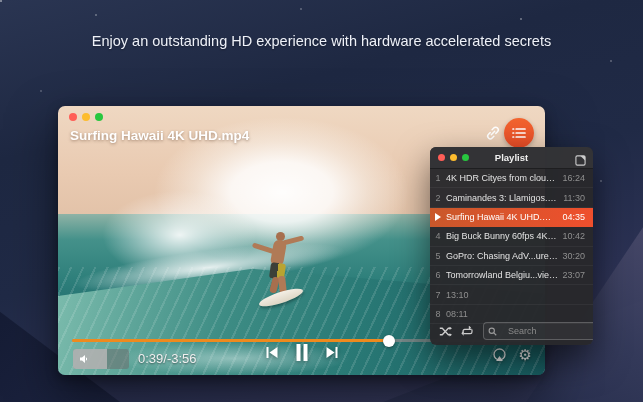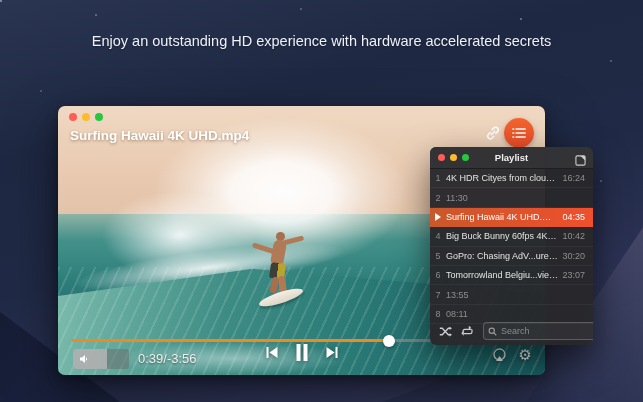--- a/index.html
+++ b/index.html
@@ -114,21 +114,21 @@
     border-top:4px solid transparent;border-bottom:4px solid transparent;}
   .pl-name{flex:1;color:#e3e3e3;white-space:nowrap;overflow:hidden;text-overflow:ellipsis;padding-right:4px;}
   .pl-time{flex:none;color:#8f8f8f;padding-right:8px;}
   .pl-row.playing{background:linear-gradient(90deg,#c9582b 0%,#ef4f2d 100%);border-bottom-color:transparent;}
   .pl-row.playing .pl-playtri{display:flex;}
   .pl-row.playing .pl-name,.pl-row.playing .pl-time{color:#fff;}
   .pl-footer{position:absolute;left:0;right:0;bottom:0;height:28px;display:flex;align-items:center;
     gap:9px;padding:0 9px;}
   .pl-footer .fbtn{flex:none;cursor:pointer;display:flex;}
   .search{flex:1;height:16px;border:1px solid rgba(255,255,255,.22);border-radius:4px;
-    background:rgba(255,255,255,.04);display:flex;align-items:center;padding:0 4px;gap:2px;}
+    background:rgba(255,255,255,.04);display:flex;align-items:center;padding:0 4px;gap:9px;}
   .search input{flex:1;min-width:0;background:transparent;border:none;outline:none;
     color:#cfcfcf;font-size:9px;font-family:"Liberation Sans",sans-serif;}
   .search input::placeholder{color:#8a8a8a;}
 </style>
 </head>
 <body>
 
 <div id="stage">
   <div class="stars"></div>
   <div class="mtn-right2"></div>
@@ -252,20 +252,21 @@
         <div class="pl-row">
           <span class="pl-num">1</span>
 
           <span class="pl-name">4K HDR Cityes from clouds.avi</span>
           <span class="pl-time">16:24</span>
         </div>
 
         <div class="pl-row">
           <span class="pl-num">2</span>
 
+          <span class="pl-name">Caminandes 3: Llamigos.mov</span>
           <span class="pl-time">11:30</span>
         </div>
 
         <div class="pl-row playing">
 
           <span class="pl-playtri">
             <i></i>
           </span>
           <span class="pl-name">Surfing Hawaii 4K UHD.mp4</span>
           <span class="pl-time">04:35</span>
@@ -288,21 +289,21 @@
         <div class="pl-row">
           <span class="pl-num">6</span>
 
           <span class="pl-name">Tomorrowland Belgiu...vie 4K.mkv</span>
           <span class="pl-time">23:07</span>
         </div>
 
         <div class="pl-row">
           <span class="pl-num">7</span>
 
-          <span class="pl-time">13:55</span>
+          <span class="pl-time">13:10</span>
         </div>
 
         <div class="pl-row">
           <span class="pl-num">8</span>
 
           <span class="pl-time">08:11</span>
         </div>
       </div>
 
     <div class="pl-footer">

